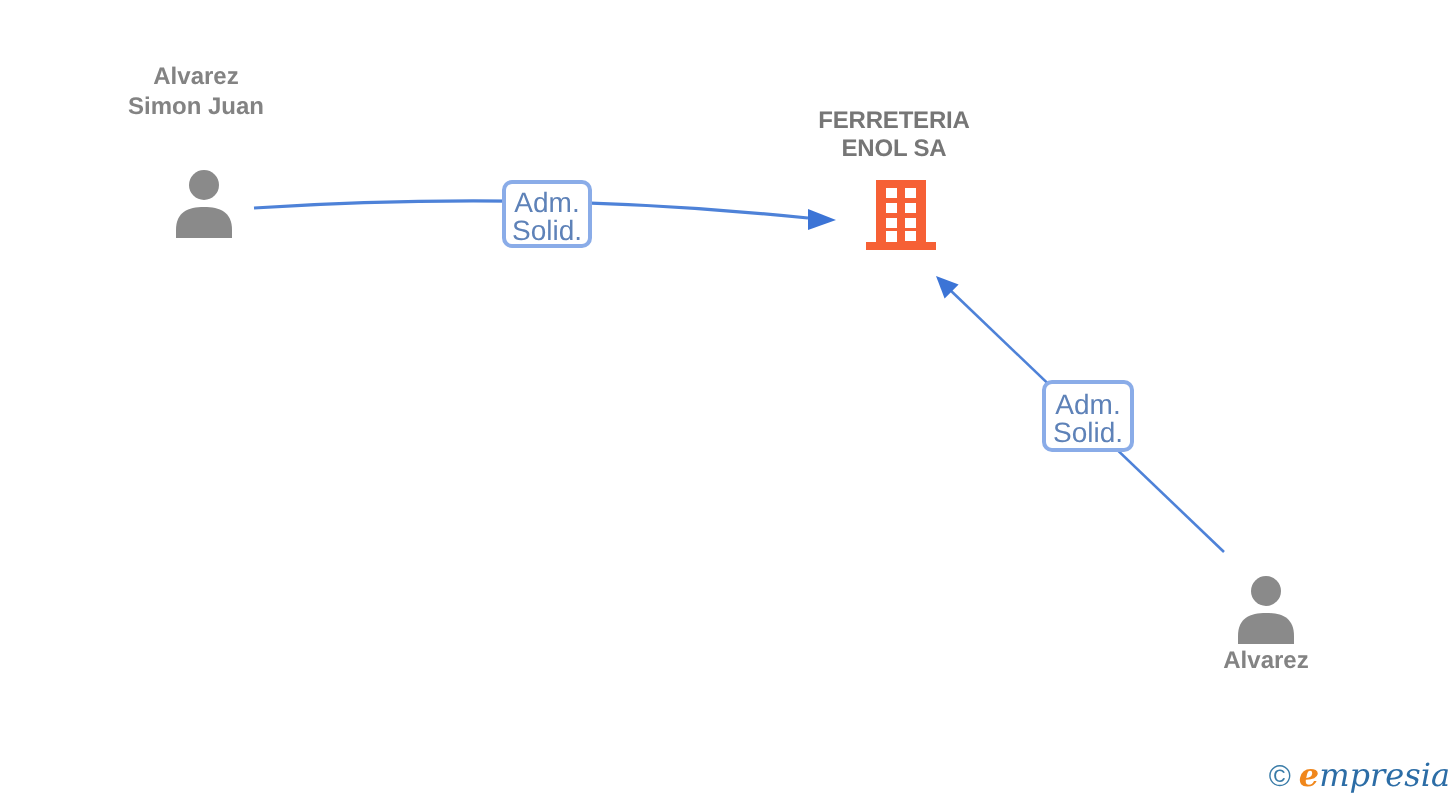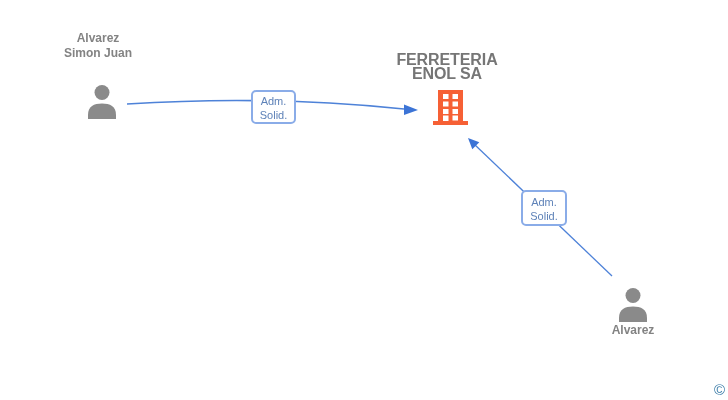--- a/index.html
+++ b/index.html
@@ -12,28 +12,28 @@
     position:absolute;width:130px;text-align:center;
     color:#838383;font-size:12px;line-height:15px;font-weight:bold;
   }
   .person-name-p1{left:33px;top:31px;}
   .person-name-p2{left:568px;top:323px;}
   .person-icon{position:absolute;width:32px;height:34px;}
   .person-icon-p1{left:86px;top:85px;}
   .person-icon-p2{left:617px;top:288px;}
   .company-name{
     position:absolute;left:382px;top:53px;width:130px;text-align:center;
-    color:#767676;font-size:16px;font-weight:bold;line-height:14px;
+    color:#767676;font-size:12px;font-weight:bold;line-height:14px;
     letter-spacing:-0.1px;
   }
   .building-icon{position:absolute;left:432px;top:88px;width:37px;height:37px;}
   .edge-label{
     position:absolute;background:#ffffff;border:2px solid #8AACE8;
     border-radius:5px;box-sizing:border-box;text-align:center;
-    color:#5E82B8;font-size:11px;line-height:14px;padding-top:2px;
+    color:#5E82B8;font-size:14px;line-height:14px;padding-top:2px;
   }
   .edge-label-1{left:251px;top:90px;width:45px;height:34px;}
   .edge-label-2{left:521px;top:190px;width:46px;height:36px;padding-top:3px;}
   .logo{
     position:absolute;right:3px;bottom:3px;display:flex;align-items:center;
     gap:4px;white-space:nowrap;
   }
   .logo .copyright{color:#3A7CA8;font-size:15px;line-height:15px;}
   .logo .brand{
     font-family:"DejaVu Serif",serif;font-style:italic;font-size:16px;
@@ -95,15 +95,16 @@
     <div>Adm.</div>
     <div>Solid.</div>
   </div>
   <div class="edge-label edge-label-2">
     <div>Adm.</div>
     <div>Solid.</div>
   </div>
 
   <div class="logo">
     <span class="copyright">©</span>
+    <span class="brand"><span class="brand-e">e</span><span>mpresia</span></span>
   </div>
 
 </div>
 
 </body></html>

